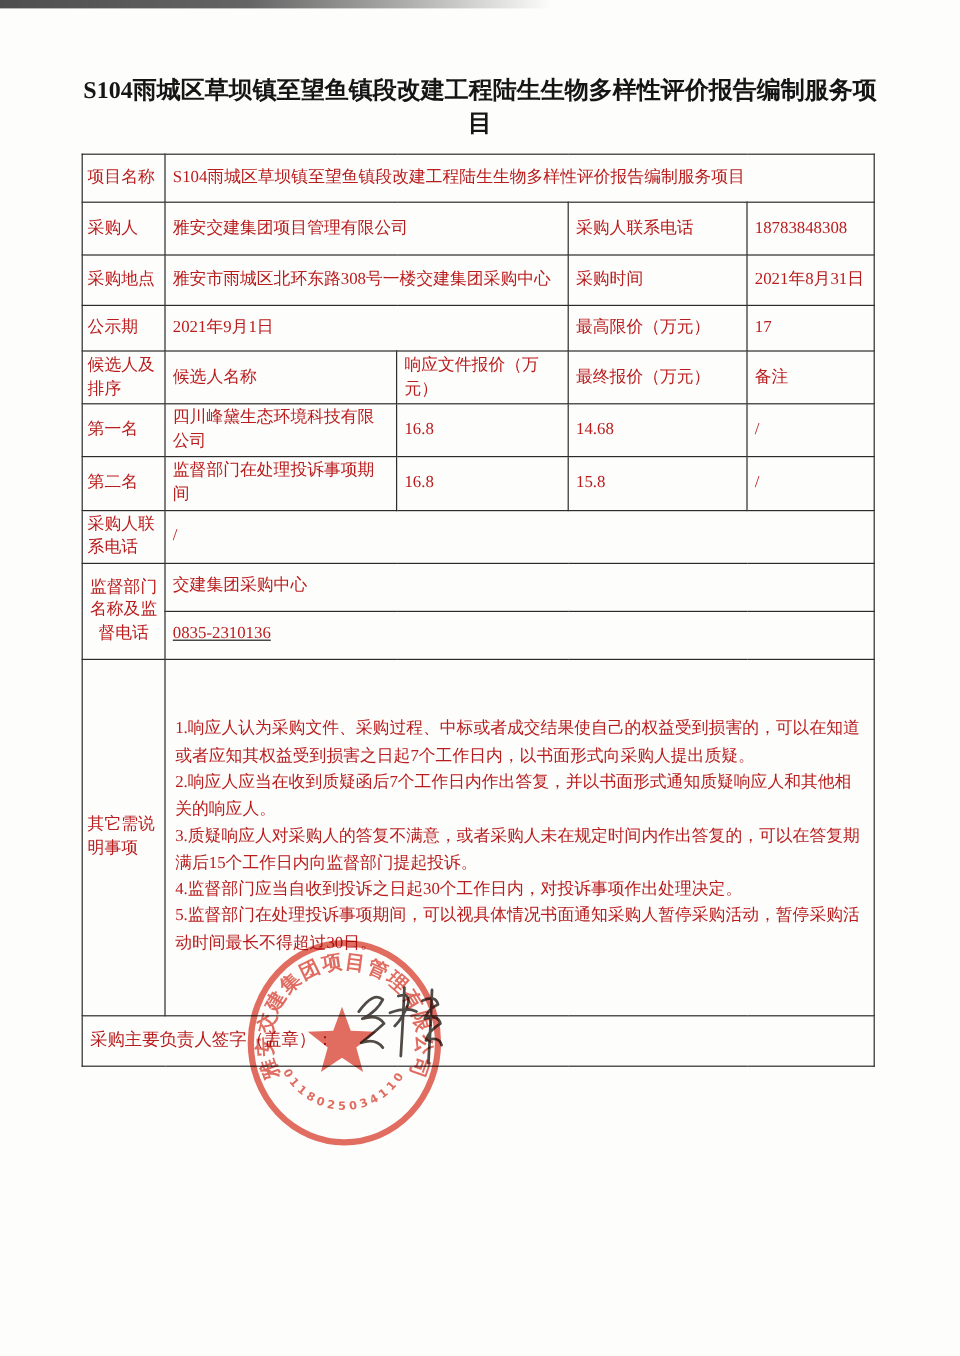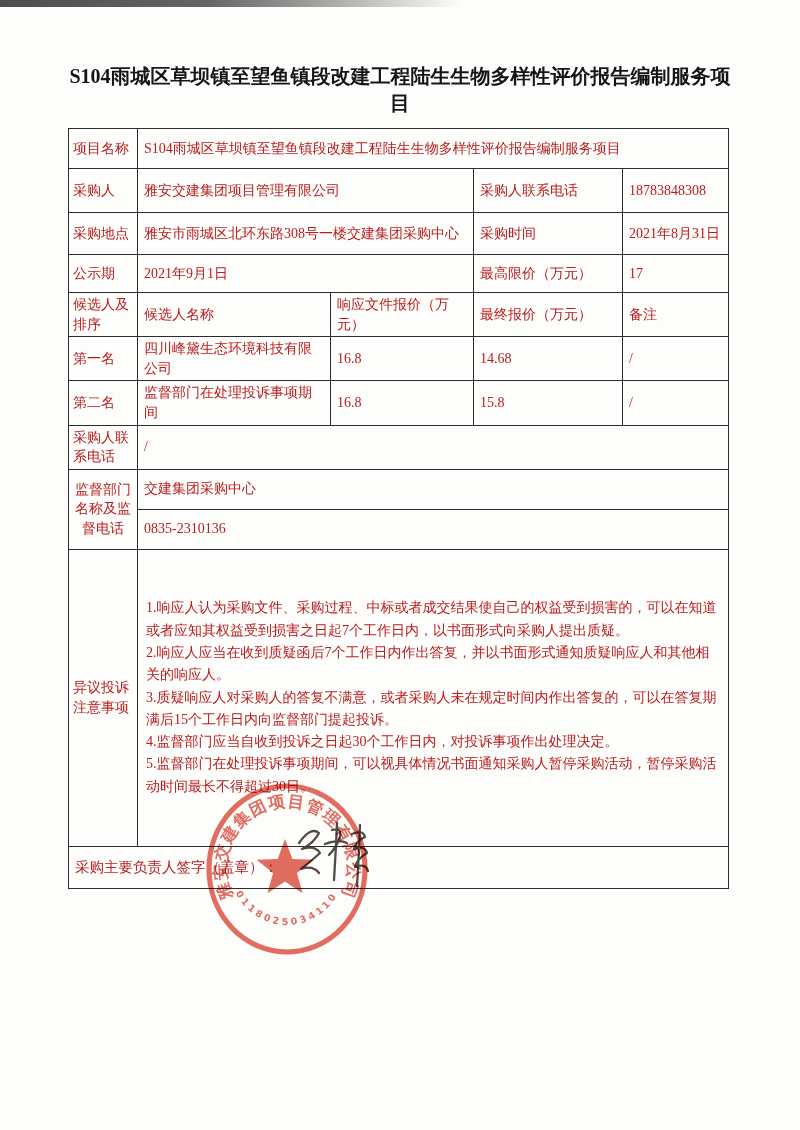--- a/index.html
+++ b/index.html
@@ -56,21 +56,21 @@
   .doc-table td.left { text-align: left; }
   tr.r1 { height: 40px; }
   tr.r2 { height: 44px; }
   tr.r3 { height: 42px; }
   tr.r4 { height: 38px; }
   tr.r5 { height: 42px; }
   tr.r6 { height: 40px; }
   tr.r7 { height: 40px; }
   tr.r8 { height: 42px; }
   tr.r9 { height: 40px; padding-left: 12px; }
-  tr.r10 { height: 40px; }
+  tr.r10 { height: 40px; text-decoration: underline; }
   tr.r11 { height: 297px; }
   tr.r12 { height: 42px; }
   .complaint-body { padding: 2px 2px; }
   .complaint-body p { margin: 0; line-height: 22.3px; text-align: left; }
   .sig-cell { font-size: 14.5px; padding-left: 8px; }
   .stamp-wrap {
     position: absolute;
     left: 203px;
     top: 781px;
     width: 170px;
@@ -154,21 +154,21 @@
         <td class="center" colspan="4">/</td>
       </tr>
       <tr class="r9">
         <td class="lbl-c" rowspan="2">监督部门名称及监督电话</td>
         <td class="center" colspan="4">交建集团采购中心</td>
       </tr>
       <tr class="r10">
         <td class="center" colspan="4">0835-2310136</td>
       </tr>
       <tr class="r11">
-        <td class="lbl">异议投诉注意事项</td>
+        <td class="lbl">其它需说明事项</td>
         <td class="left" colspan="4">
           <div class="complaint-body">
             <p>1.响应人认为采购文件、采购过程、中标或者成交结果使自己的权益受到损害的，可以在知道或者应知其权益受到损害之日起7个工作日内，以书面形式向采购人提出质疑。</p>
             <p>2.响应人应当在收到质疑函后7个工作日内作出答复，并以书面形式通知质疑响应人和其他相关的响应人。</p>
             <p>3.质疑响应人对采购人的答复不满意，或者采购人未在规定时间内作出答复的，可以在答复期满后15个工作日内向监督部门提起投诉。</p>
             <p>4.监督部门应当自收到投诉之日起30个工作日内，对投诉事项作出处理决定。</p>
             <p>5.监督部门在处理投诉事项期间，可以视具体情况书面通知采购人暂停采购活动，暂停采购活动时间最长不得超过30日。</p>
           </div>
         </td>
       </tr>

